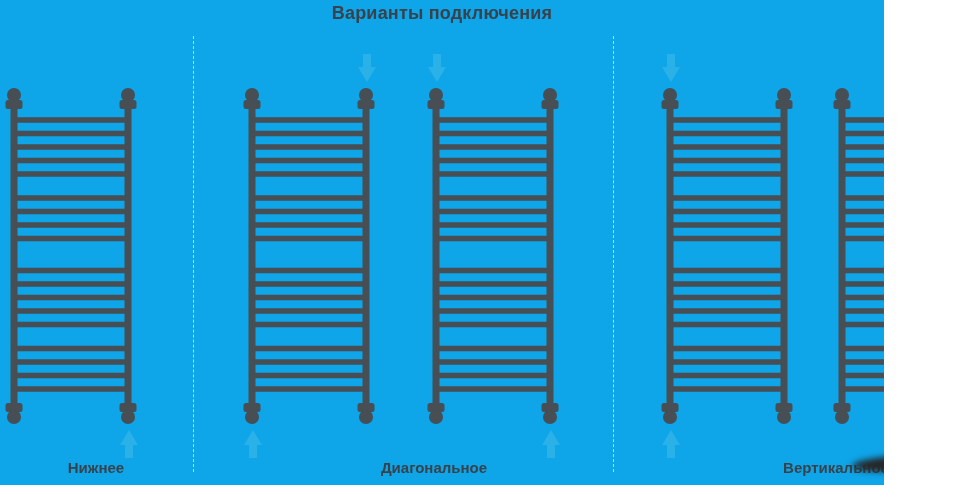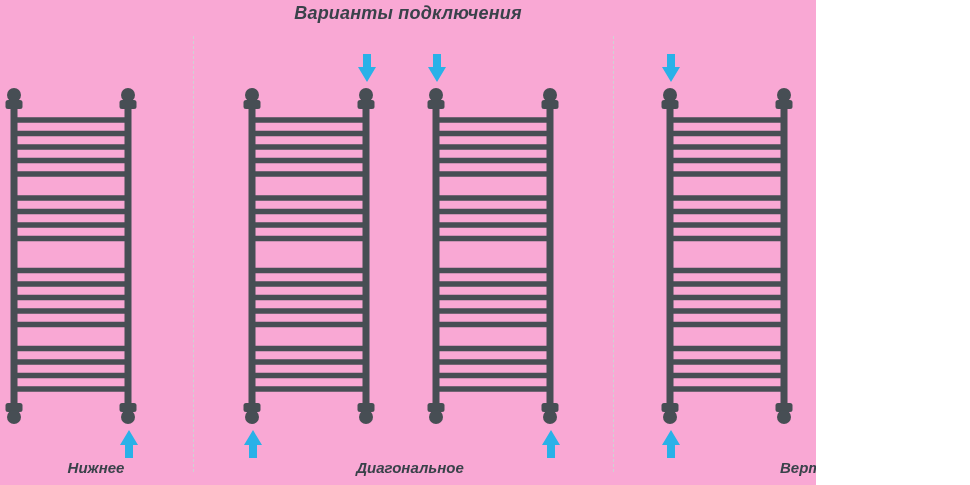--- a/index.html
+++ b/index.html
@@ -1,18 +1,18 @@
 <!DOCTYPE html>
 <html><head>
 <meta charset="utf-8">
 <style>
   html,body { margin:0; padding:0; background:#ffffff; }
   .stage {
-    position:relative; width:816px; height:485px; background:#f9a8d4;
-    font-family:"Liberation Sans", sans-serif; overflow:hidden;font-style:italic;
+    position:relative; width:884px; height:485px; background:#0ea5e9;
+    font-family:"Liberation Sans", sans-serif; overflow:hidden;
   }
   .title {
     position:absolute; top:3px; left:0; width:100%; text-align:center;
     font-size:18px; font-weight:600; color:#39424A; letter-spacing:0.2px;
   }
   .divider {
     position:absolute; top:36px; height:436px; width:0;
     border-left:1px dashed #CFD2D4;
   }
   .divider.d1 { left:193px; }
@@ -31,21 +31,21 @@
   .arrow { position:absolute; width:20px; height:28px; }
   .arrow.top-left     { top:-34px; left:3px; }
   .arrow.top-right    { top:-34px; left:117px; }
   .arrow.bottom-left  { top:342px; left:3px; }
   .arrow.bottom-right { top:342px; left:117px; }
   .label {
     position:absolute; top:459px; text-align:center;
     font-size:15px; font-weight:600; color:#39424A;padding-left:24px;
   }
   #label0 { left:0px;   width:144px; }
-  #label1 { left:276px; width:220px; }
+  #label1 { left:300px; width:220px; }
   #label2 { left:702px; width:220px; }
   .smudge { position:absolute; left:850px; top:452px; width:120px; height:30px; filter:blur(3px); }
   .smudge .b1 {
     position:absolute; left:2px; top:3px; width:112px; height:16px;
     border-radius:50%; transform:rotate(-3deg);
   }
   .smudge .b2 {
     position:absolute; left:42px; top:13px; width:66px; height:12px;
     border-radius:50%; transform:rotate(2deg);
   }

